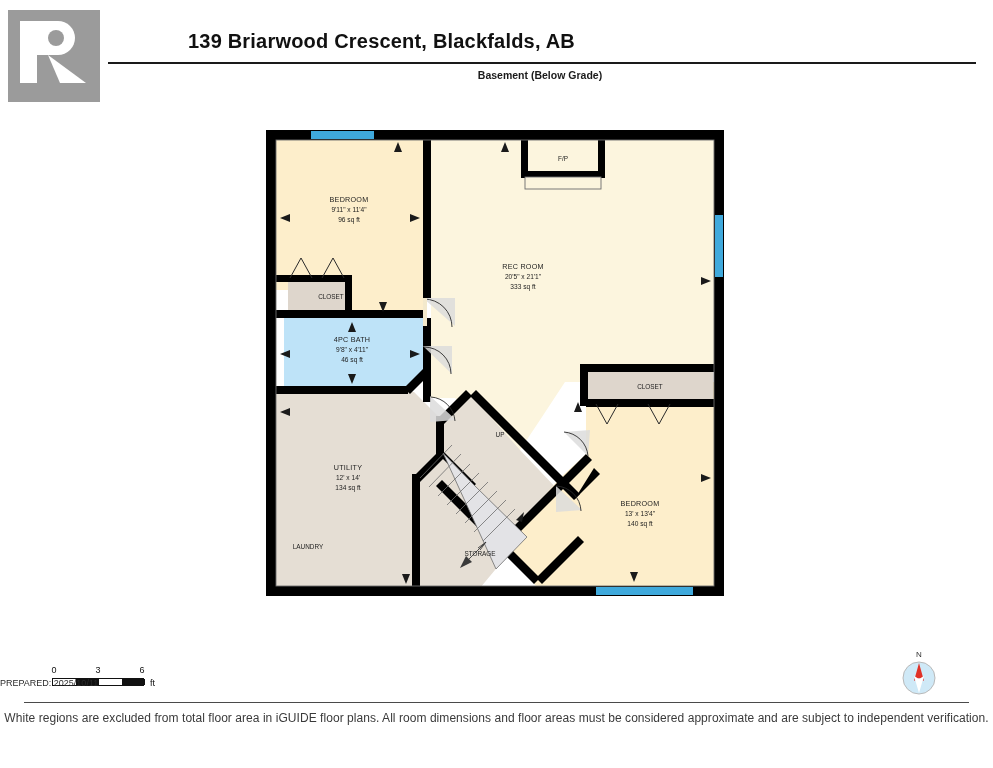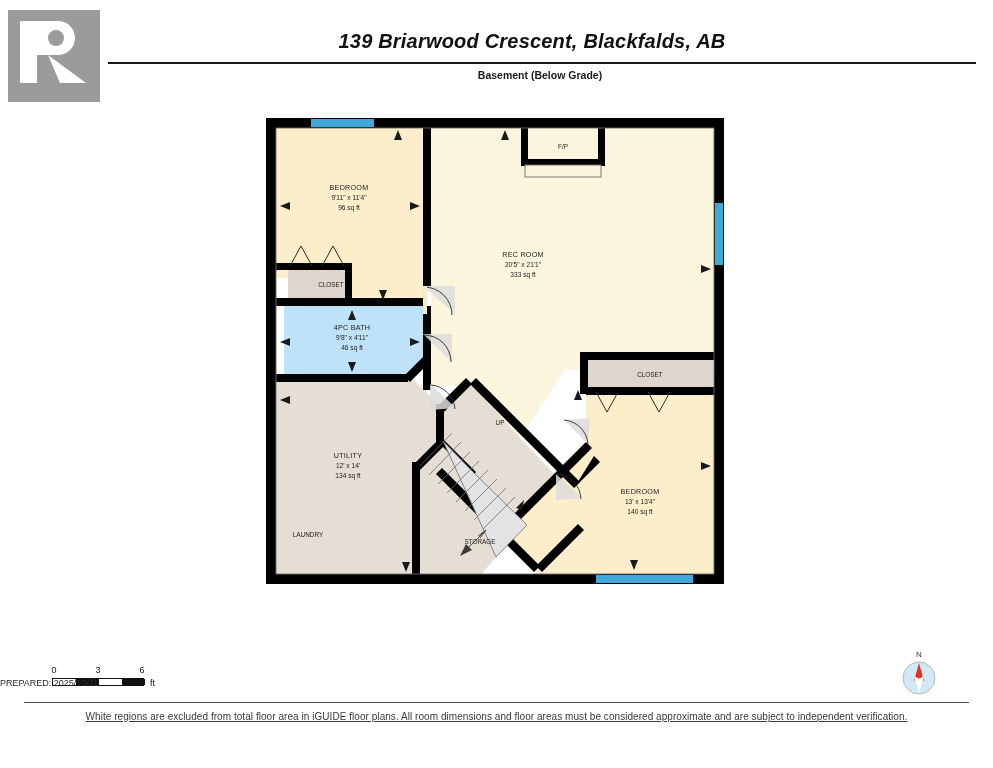--- a/index.html
+++ b/index.html
@@ -47,25 +47,24 @@
     position: absolute;
     left: 108px;
     top: 62px;
     width: 868px;
     height: 2px;
     background: #1a1a1a;
   }
 
   #title-block {
     position: absolute;
-    left: 172px;
+    left: 188px;
     top: 30px;
     width: 720px;
-    text-align: center;
-    font-style: italic;
+    text-align: left;
   }
   #page-title {
     font-size: 20px;
     font-weight: bold;
     letter-spacing: 0.2px;
     color: #111111;
   }
 
   #subhead {
     position: absolute;
@@ -85,21 +84,21 @@
   }
   #area-lines {
     line-height: 15px;
     white-space: nowrap;
   }
 
   
   #plan-wrap {
     position: absolute;
     left: 0;
-    top: 108px;
+    top: 120px;
     width: 785px;
     height: 510px;
   }
   svg#floorplan { display: block; }
 
   .rm-label {
     font-family: "Liberation Sans", sans-serif;
     font-size: 7.2px;
     fill: #1c1c1c;
     text-anchor: middle;
@@ -179,24 +178,23 @@
     width: 945px;
     height: 1px;
     background: #4a4a4a;
   }
   #disclaimer {
     position: absolute;
     left: 0;
     top: 711px;
     width: 993px;
     text-align: center;
-    font-size: 10px;
+    font-size: 12px;
     color: #3a3a3a;
     letter-spacing: 0.05px;
-    text-decoration: underline;
   }
 </style>
 </head>
 <body>
 
 <div id="realtor-logo">
   <div id="realtor-mark">
     <svg width="92" height="92" viewBox="0 0 92 92">
       <rect x="0" y="0" width="92" height="92" fill="#9b9b9b"></rect>
       <rect x="12" y="11" width="17" height="62" fill="#ffffff"></rect>

